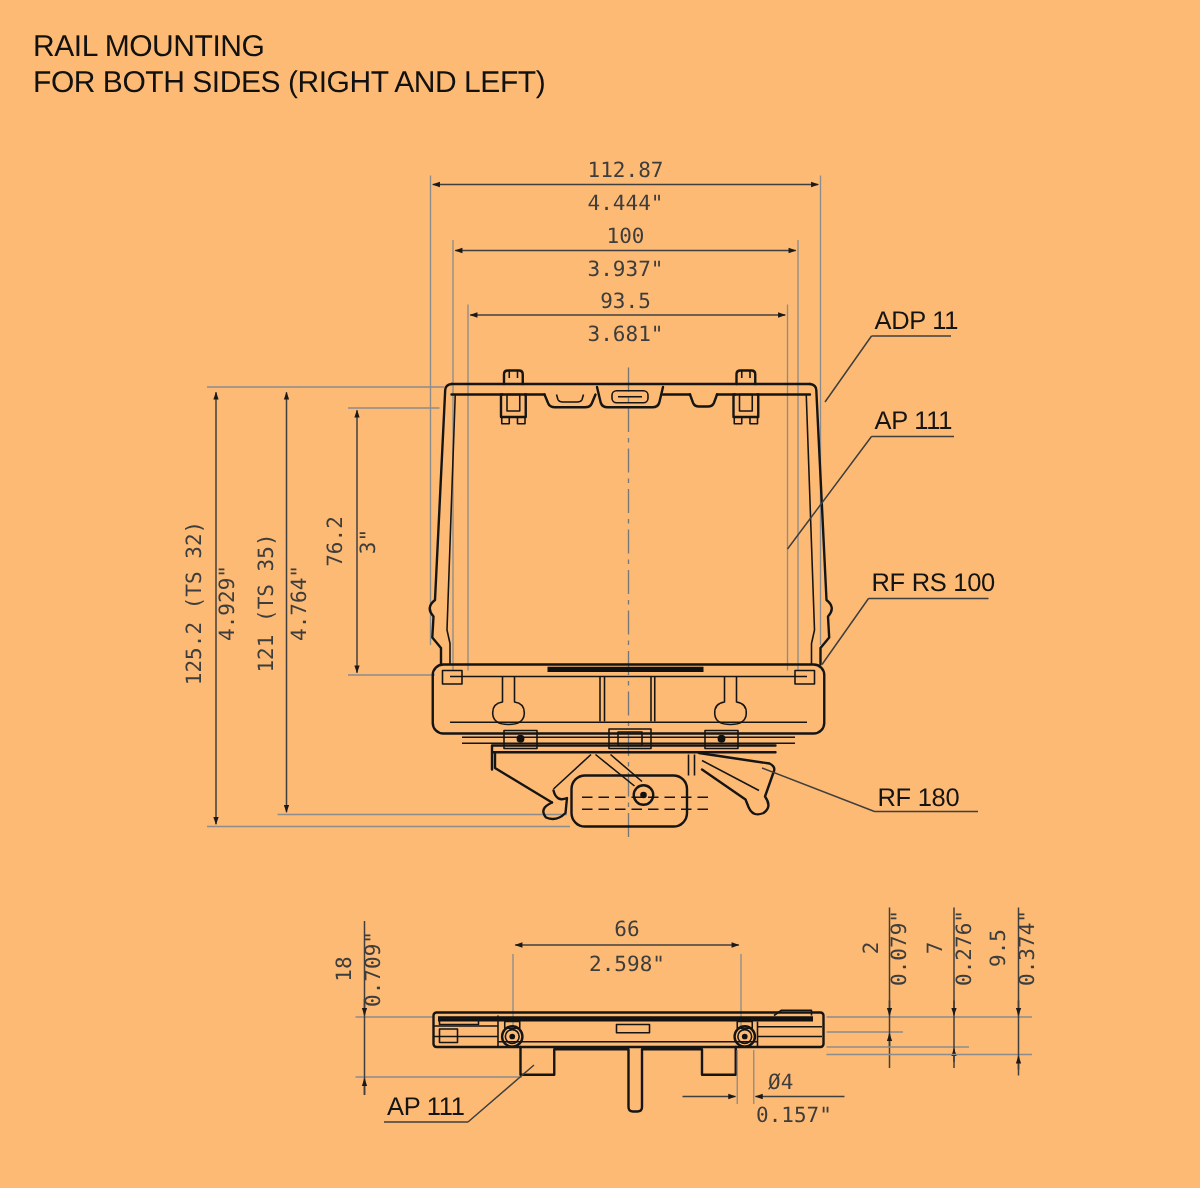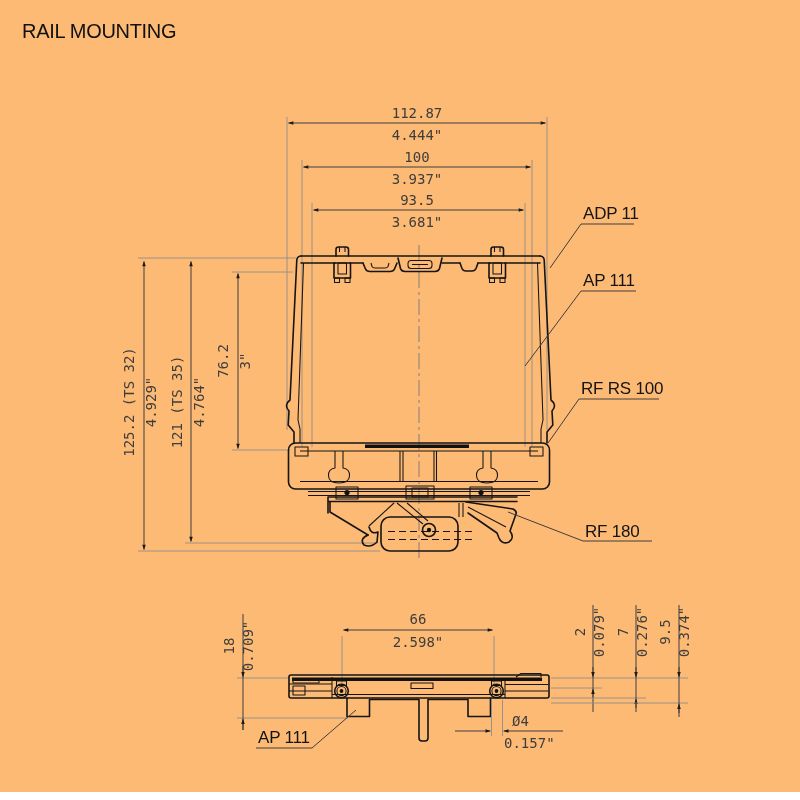--- a/index.html
+++ b/index.html
@@ -18,20 +18,21 @@
   .cl{stroke:#777;stroke-width:0.9;fill:none;stroke-dasharray:16 4 3 4;}
   .dash{stroke:#151515;stroke-width:1.05;fill:none;stroke-dasharray:7 4;}
 </style>
 </head>
 <body>
 
 <div class="stage">
 
   <div class="title">
     <div>RAIL MOUNTING</div>
+    <div>FOR BOTH SIDES (RIGHT AND LEFT)</div>
   </div>
 
   <svg width="800" height="800" viewBox="0 0 800 800">
     <defs>
       <marker id="arr" viewBox="0 0 10 10" refX="9.2" refY="5" markerWidth="12" markerHeight="5.2" orient="auto-start-reverse" markerUnits="userSpaceOnUse">
         <path d="M0,1.6 L10,5 L0,8.4 Z" fill="#1a1a1a"></path>
       </marker>
     </defs>
 
     <g>

